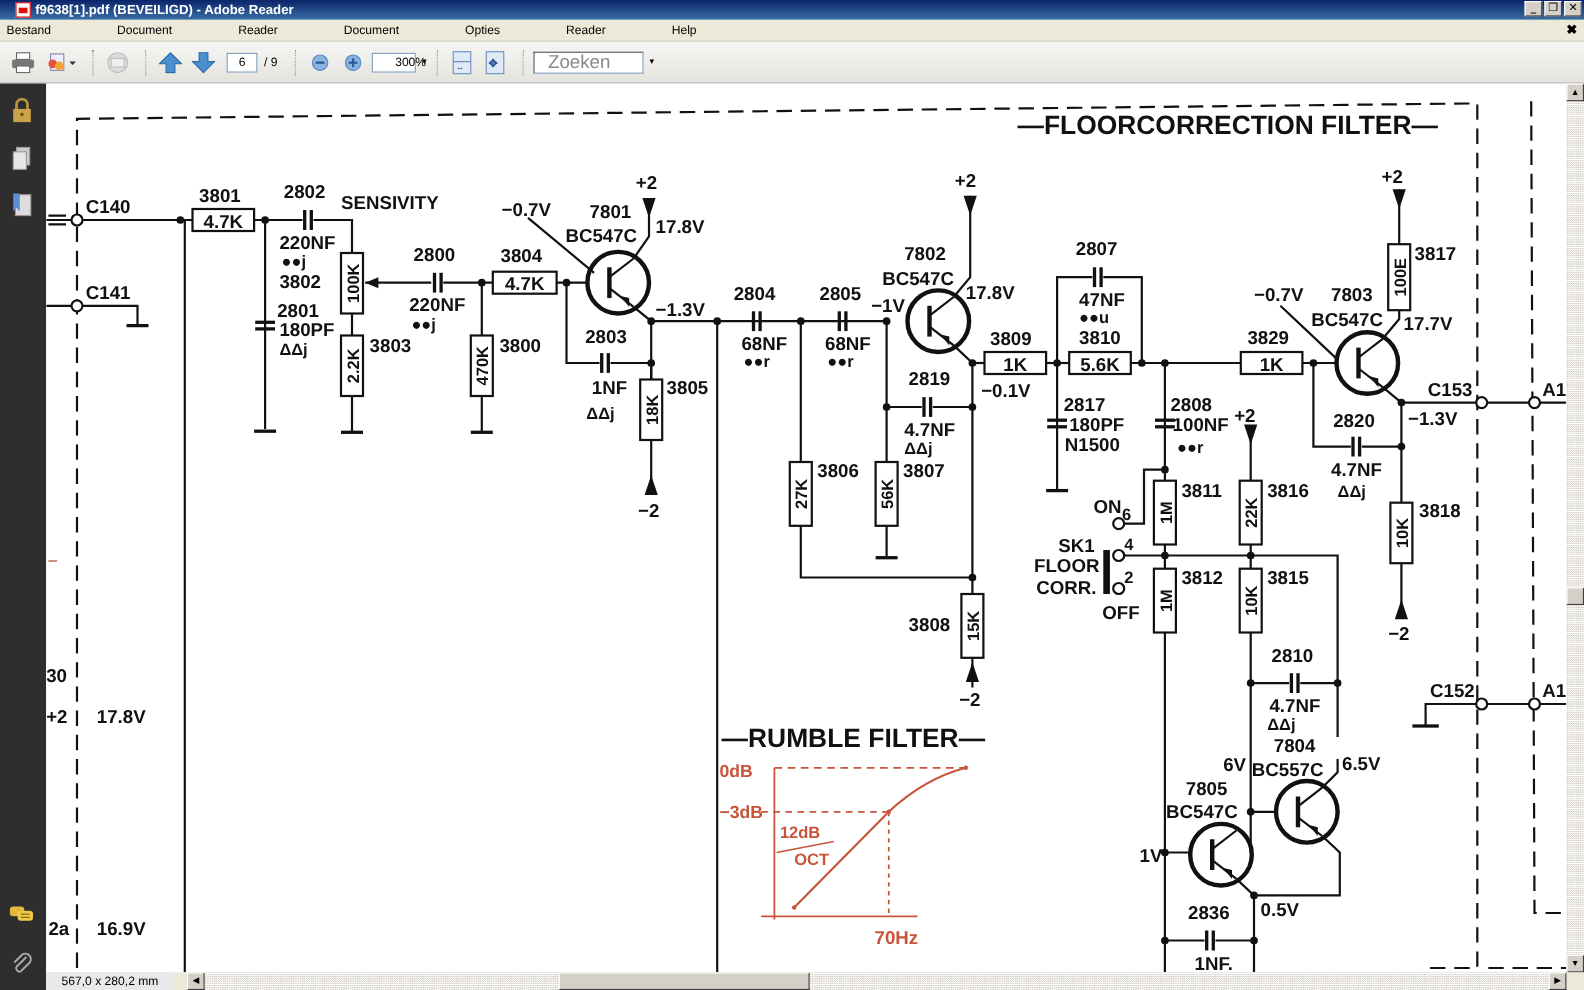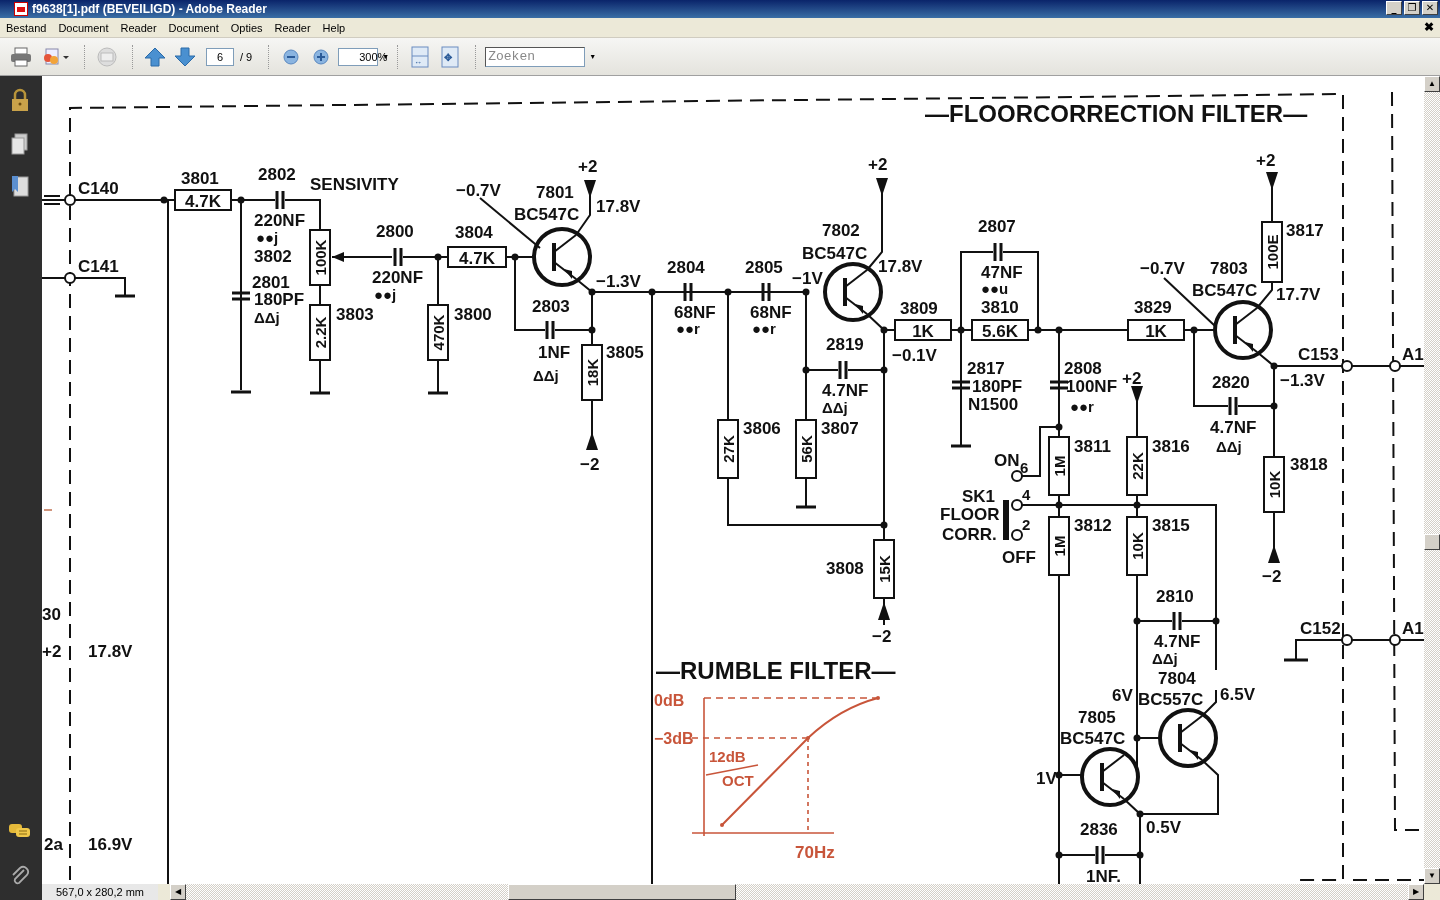--- a/index.html
+++ b/index.html
@@ -2,31 +2,31 @@
 <html><head>
 <meta charset="utf-8">
 <style>
   * { box-sizing: border-box; margin: 0; padding: 0; }
   html, body { width: 1440px; height: 900px; overflow: hidden; background: #fff; font-family: "Liberation Sans", sans-serif; }
   .titlebar { position: absolute; left: 0; top: 0; width: 1440px; height: 18px; background: linear-gradient(#0a246a, #3a6ea5); color: #fff; font-size: 12px; font-weight: bold; display: flex; align-items: center; padding-left: 14px; }
   .titlebar .app-icon { width: 14px; height: 14px; background: #fff; border: 1px solid #c00; margin-right: 4px; position: relative; }
   .titlebar .app-icon::after { content: ""; position: absolute; left: 2px; top: 4px; width: 8px; height: 5px; background: #d11; }
   .win-btns { position: absolute; right: 2px; top: 1px; display: flex; gap: 2px; }
   .win-btn { width: 16px; height: 14px; background: #d4d0c8; border: 1px solid; border-color: #fff #404040 #404040 #fff; color: #000; font-size: 10px; line-height: 12px; text-align: center; font-weight: bold; font-family: "DejaVu Sans", sans-serif; }
-  .menubar { position: absolute; left: 0; top: 18px; width: 1440px; height: 20px; background: #ece9d8; font-size: 11px; display: flex; align-items: center; padding-left: 6px; border-bottom: 1px solid #d0ccc0; }
+  .menubar { position: absolute; left: 0; top: 18px; width: 1440px; height: 20px; background: #ece9d8; font-size: 11px; display: flex; align-items: center; padding-left: 6px; border-bottom: 1px solid #d0ccc0; gap: 48px; }
   .menubar .menu-item { margin-right: 12px; color: #000; }
   .menubar .doc-close { position: absolute; right: 6px; top: 2px; font-size: 12px; font-weight: bold; }
   .toolbar { position: absolute; left: 0; top: 38px; width: 1440px; height: 38px; background: linear-gradient(#f6f6f4, #e4e3dd); border-bottom: 1px solid #a0a0a0; display: flex; align-items: center; padding-left: 8px; }
   .tb-sep { width: 2px; height: 24px; border-left: 1px dotted #999; margin: 0 8px; }
   .tb-btn { width: 26px; height: 26px; display: flex; align-items: center; justify-content: center; margin-right: 4px; }
   .page-input { width: 28px; height: 18px; border: 1px solid #7f9db9; background: #fff; font-size: 11px; text-align: center; line-height: 16px; margin-left: 4px; }
   .page-total { font-size: 11px; margin: 0 8px 0 6px; }
   .zoom-input { width: 40px; height: 18px; border: 1px solid #7f9db9; background: #fff; font-size: 11px; line-height: 16px; padding-left: 20px; }
   .dd-arrow { font-size: 7px; margin-left: 4px; }
-  .search-input { width: 100px; height: 20px; border: 1px solid #7f9db9; border-top-color: #555; border-left-color: #555; background: #fff; font-size: 13px; color: #888; line-height: 18px; padding-left: 2px; font-family: Liberation Mono, monospace; }
+  .search-input { width: 100px; height: 20px; border: 1px solid #7f9db9; border-top-color: #555; border-left-color: #555; background: #fff; font-size: 17px; color: #888; line-height: 18px; padding-left: 12px; }
   .leftpanel { position: absolute; left: 0; top: 76px; width: 42px; height: 824px; background: #2e2e2e; }
   .lp-icon { position: absolute; left: 8px; width: 24px; height: 24px; }
   .viewport { position: absolute; left: 42px; top: 76px; width: 1382px; height: 808px; background: #fff; overflow: hidden; }
   .vscroll { position: absolute; left: 1424px; top: 76px; width: 16px; height: 808px; background: repeating-conic-gradient(#d4d0c8 0% 25%, #fff 0% 50%) 0 0/2px 2px; }
   .sb-btn { position: absolute; width: 16px; height: 16px; background: #d4d0c8; border: 1px solid; border-color: #fff #404040 #404040 #fff; font-size: 8px; text-align: center; line-height: 14px; }
   .sb-thumb { position: absolute; left: 0; width: 16px; height: 16px; background: #d4d0c8; border: 1px solid; border-color: #fff #404040 #404040 #fff; }
   .statusbar { position: absolute; left: 42px; top: 884px; width: 1398px; height: 16px; background: #ece9d8; font-size: 11px; }
   .dims { position: absolute; left: 0; top: 0; width: 116px; height: 16px; line-height: 16px; text-align: center; background: #e8e8e8; }
   .hscroll { position: absolute; left: 128px; top: 0; width: 1254px; height: 16px; background: repeating-conic-gradient(#d4d0c8 0% 25%, #fff 0% 50%) 0 0/2px 2px; }
   .hthumb { position: absolute; left: 338px; top: 0; width: 228px; height: 16px; background: #d4d0c8; border: 1px solid; border-color: #fff #404040 #404040 #fff; }

